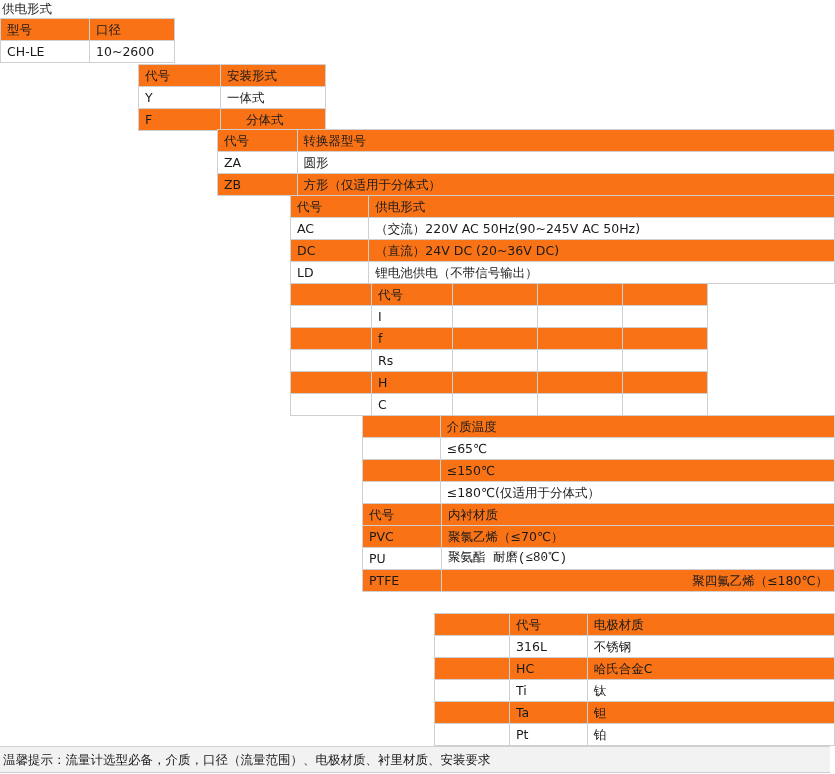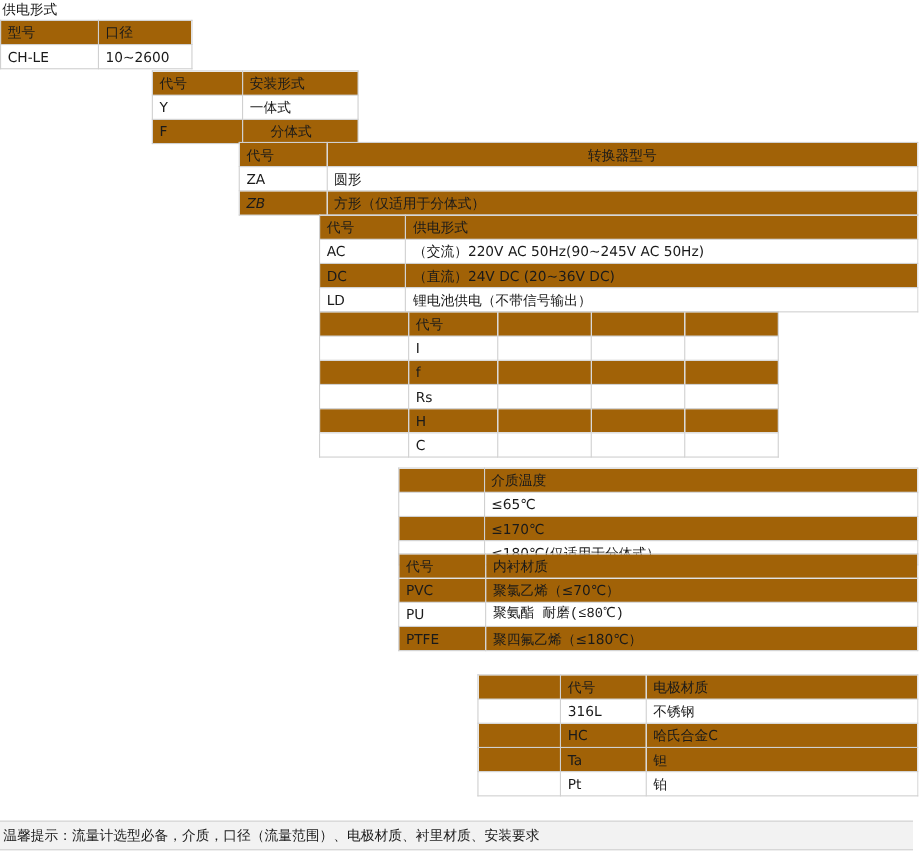--- a/index.html
+++ b/index.html
@@ -39,21 +39,21 @@
     height: 21px;
     padding: 0 6px;
     font-size: 12.5px;
     line-height: 21px;
     color: #1a1a1a;
     white-space: nowrap;
     overflow: hidden;
     vertical-align: middle;
   }
   td.shade {
-    background: #a16207;
+    background: #f97316;
   }
   td.plain {
     background: #ffffff;
   }
   .footer {
     position: absolute;
     left: 0;
     top: 746px;
     width: 830px;
     height: 27px;
@@ -101,28 +101,28 @@
       <td class="shade" style="width:69px;">F</td>
       <td class="shade" style="width:73px;padding-left:25px;">分体式</td>
     </tr>
   </tbody>
     </table>
 
   <table class="grid" style="left:217px; top:129px;">
     <tbody>
         <tr>
       <td class="shade" style="width:68px;">代号</td>
-      <td class="shade" style="width:538px;text-align:center;">转换器型号</td>
+      <td class="shade" style="width:538px;">转换器型号</td>
     </tr>
     <tr>
       <td class="plain" style="width:68px;">ZA</td>
       <td class="plain" style="width:538px;">圆形</td>
     </tr>
     <tr>
-      <td class="shade" style="width:68px;font-style:italic;">ZB</td>
+      <td class="shade" style="width:68px;">ZB</td>
       <td class="shade" style="width:538px;">方形（仅适用于分体式）</td>
     </tr>
   </tbody>
     </table>
 
   <table class="grid" style="left:290px; top:195px;">
     <tbody>
         <tr>
       <td class="shade" style="width:68px;">代号</td>
       <td class="shade" style="width:465px;">供电形式</td>
@@ -182,33 +182,33 @@
     <tr>
       <td class="plain" style="width:68px;"></td>
       <td class="plain" style="width:68px;">C</td>
       <td class="plain" style="width:72px;"></td>
       <td class="plain" style="width:72px;"></td>
       <td class="plain" style="width:72px;"></td>
     </tr>
   </tbody>
     </table>
 
-  <table class="grid" style="left:362px; top:425px;border-radius:25px;">
+  <table class="grid" style="left:362px; top:415px;border-radius:25px;">
     <tbody>
         <tr>
       <td class="shade" style="width:68px;"></td>
       <td class="shade" style="width:393px;">介质温度</td>
     </tr>
     <tr>
       <td class="plain" style="width:68px;"></td>
       <td class="plain" style="width:393px;">≤65℃</td>
     </tr>
     <tr>
       <td class="shade" style="width:68px;"></td>
-      <td class="shade" style="width:393px;">≤170℃</td>
+      <td class="shade" style="width:393px;">≤150℃</td>
     </tr>
     <tr>
       <td class="plain" style="width:68px;"></td>
       <td class="plain" style="width:393px;">≤180℃(仅适用于分体式）</td>
     </tr>
   </tbody>
     </table>
 
   <table class="grid" style="left:362px; top:503px;">
     <tbody>
@@ -219,21 +219,21 @@
     <tr>
       <td class="shade" style="width:68px;">PVC</td>
       <td class="shade" style="width:393px;">聚氯乙烯（≤70℃）</td>
     </tr>
     <tr>
       <td class="plain" style="width:68px;">PU</td>
       <td class="plain" style="width:393px;font-family:Liberation Mono, monospace;">聚氨酯 耐磨(≤80℃)</td>
     </tr>
     <tr>
       <td class="shade" style="width:68px;">PTFE</td>
-      <td class="shade" style="width:393px;">聚四氟乙烯（≤180℃）</td>
+      <td class="shade" style="width:393px;text-align:right;">聚四氟乙烯（≤180℃）</td>
     </tr>
   </tbody>
     </table>
 
   <table class="grid" style="left:434px; top:613px;">
     <tbody>
         <tr>
       <td class="shade" style="width:68px;"></td>
       <td class="shade" style="width:68px;">代号</td>
       <td class="shade" style="width:251px;">电极材质</td>
@@ -242,20 +242,25 @@
       <td class="plain" style="width:68px;"></td>
       <td class="plain" style="width:68px;">316L</td>
       <td class="plain" style="width:251px;margin-left:21px;">不锈钢</td>
     </tr>
     <tr>
       <td class="shade" style="width:68px;"></td>
       <td class="shade" style="width:68px;">HC</td>
       <td class="shade" style="width:251px;">哈氏合金C</td>
     </tr>
     <tr>
+      <td class="plain" style="width:68px;"></td>
+      <td class="plain" style="width:68px;">Ti</td>
+      <td class="plain" style="width:251px;">钛</td>
+    </tr>
+    <tr>
       <td class="shade" style="width:68px;"></td>
       <td class="shade" style="width:68px;">Ta</td>
       <td class="shade" style="width:251px;">钽</td>
     </tr>
     <tr>
       <td class="plain" style="width:68px;"></td>
       <td class="plain" style="width:68px;">Pt</td>
       <td class="plain" style="width:251px;">铂</td>
     </tr>
   </tbody>

